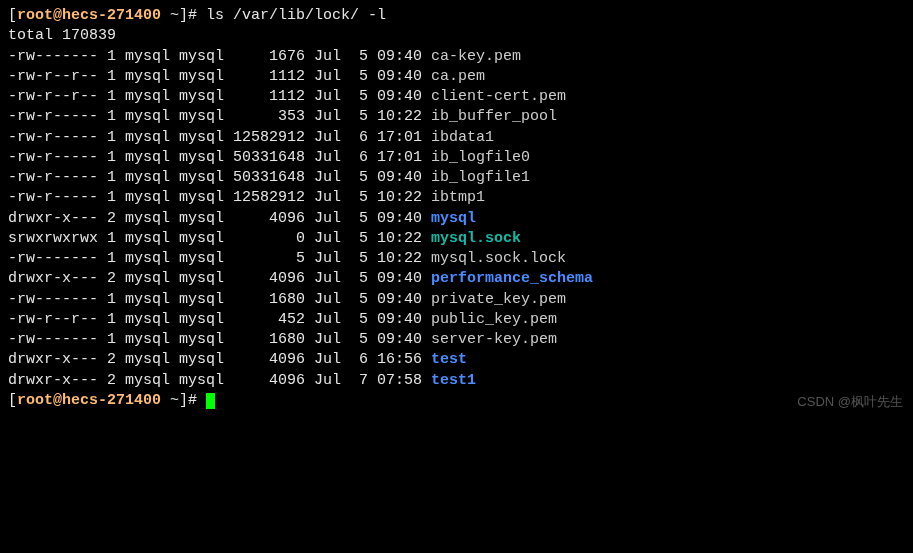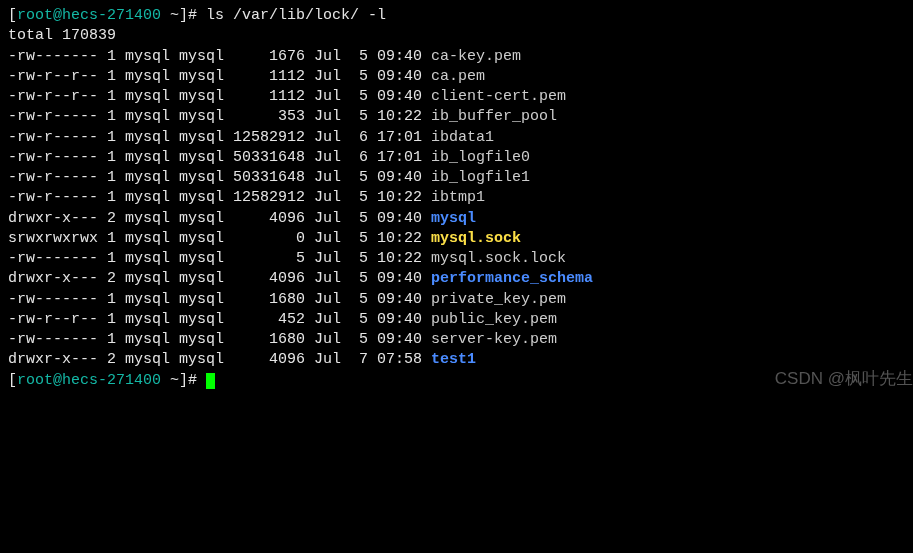--- a/index.html
+++ b/index.html
@@ -8,48 +8,48 @@
     background: #000;
     color: #ccc;
     font-family: "Consolas", "Courier New", monospace;
     font-size: 15px;
     line-height: 1.35;
     width: 913px;
     box-sizing: border-box;
     position: relative;
   }
   .line { white-space: pre; }
-  .red-bold { color: #14b8a6; font-weight: normal; }
+  .red-bold { color: #fdba74; font-weight: bold; }
   .white { color: #e5e5e5; }
   .gray { color: #ccc; }
   .blue-bold { color: #4a8bff; font-weight: bold; }
-  .magenta-bold { color: #fde047; font-weight: bold; font-family: Liberation Mono, monospace; }
+  .magenta-bold { color: #14b8a6; font-weight: bold; font-family: Liberation Mono, monospace; }
   .cursor {
     display: inline-block;
     width: 9px;
     height: 16px;
     background: #00ff00;
     vertical-align: text-bottom;
   }
   .highlight-box {
     position: absolute;
     border: 2px solid #f00;
     left: 4px;
     width: 632px;
     height: 22px;
     top: 488px;
     pointer-events: none;
   }
   .watermark {
     position: absolute;
-    right: 0;
+    right: 10px;
     bottom: 6px;
     color: #777;
     font-family: sans-serif;
-    font-size: 17px;
+    font-size: 13px;
     opacity: 0.7;
   }
 </style>
 </head>
 <body>
 
 <div id="terminal">
     <div class="line"><span class="white">[</span><span class="red-bold">root@hecs-271400</span><span class="white"> ~]# </span><span class="white">ls /var/lib/lock/ -l</span></div>
     <div class="line"><span class="white">total 170839</span></div>
     <div class="line"><span class="white">-rw------- 1 mysql mysql     1676 Jul  5 09:40 </span><span class="gray">ca-key.pem</span></div>
@@ -60,17 +60,18 @@
     <div class="line"><span class="white">-rw-r----- 1 mysql mysql 50331648 Jul  6 17:01 </span><span class="gray">ib_logfile0</span></div>
     <div class="line"><span class="white">-rw-r----- 1 mysql mysql 50331648 Jul  5 09:40 </span><span class="gray">ib_logfile1</span></div>
     <div class="line"><span class="white">-rw-r----- 1 mysql mysql 12582912 Jul  5 10:22 </span><span class="gray">ibtmp1</span></div>
     <div class="line"><span class="white">drwxr-x--- 2 mysql mysql     4096 Jul  5 09:40 </span><span class="blue-bold">mysql</span></div>
     <div class="line"><span class="white">srwxrwxrwx 1 mysql mysql        0 Jul  5 10:22 </span><span class="magenta-bold">mysql.sock</span></div>
     <div class="line"><span class="white">-rw------- 1 mysql mysql        5 Jul  5 10:22 </span><span class="gray">mysql.sock.lock</span></div>
     <div class="line"><span class="white">drwxr-x--- 2 mysql mysql     4096 Jul  5 09:40 </span><span class="blue-bold">performance_schema</span></div>
     <div class="line"><span class="white">-rw------- 1 mysql mysql     1680 Jul  5 09:40 </span><span class="gray">private_key.pem</span></div>
     <div class="line"><span class="white">-rw-r--r-- 1 mysql mysql      452 Jul  5 09:40 </span><span class="gray">public_key.pem</span></div>
     <div class="line"><span class="white">-rw------- 1 mysql mysql     1680 Jul  5 09:40 </span><span class="gray">server-key.pem</span></div>
+    <div class="line"><span class="white">drwxr-x--- 2 mysql mysql     4096 Jul  6 16:56 </span><span class="blue-bold">test</span></div>
     <div class="line"><span class="white">drwxr-x--- 2 mysql mysql     4096 Jul  7 07:58 </span><span class="blue-bold">test1</span></div>
     <div class="line"><span class="white">[</span><span class="red-bold">root@hecs-271400</span><span class="white"> ~]# </span><span class="cursor"></span></div>
   </div>
 <div class="highlight-box"></div>
 <div class="watermark">CSDN @枫叶先生</div>
 
 </body></html>

